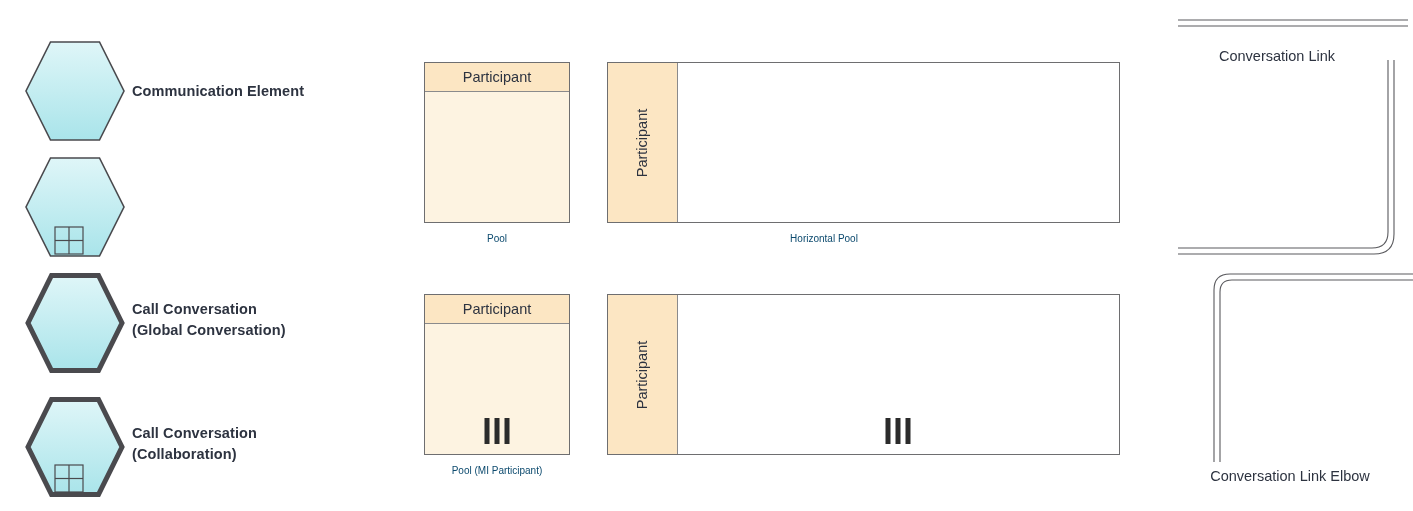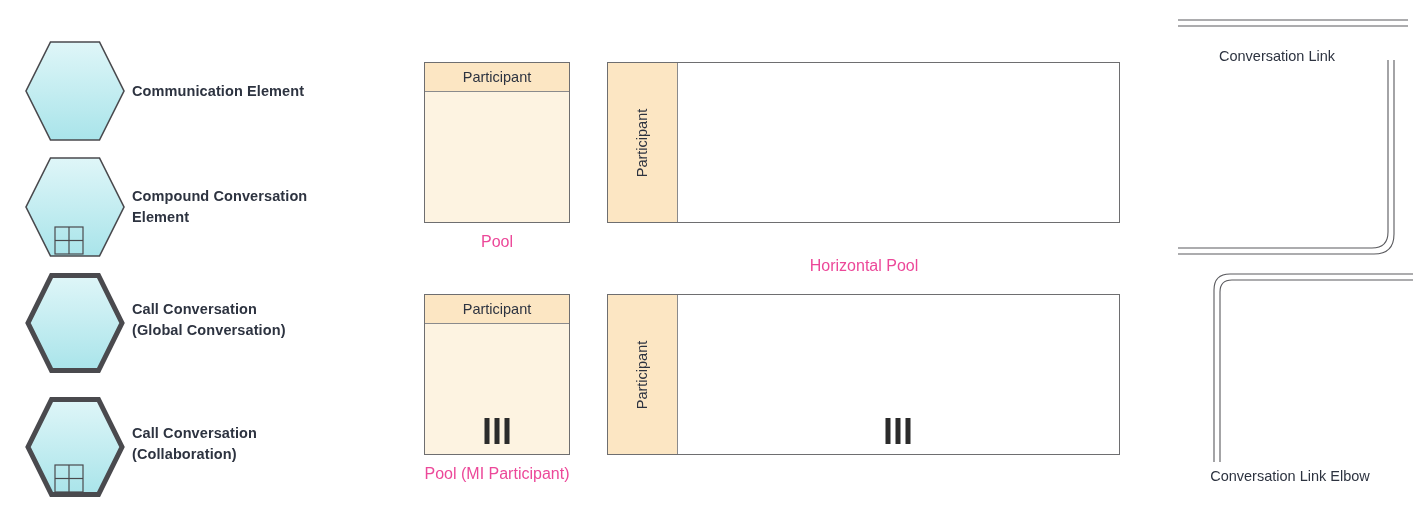--- a/index.html
+++ b/index.html
@@ -88,22 +88,22 @@
   }
   .mi-marker i {
     display: block;
     width: 5px;
     height: 26px;
     background: #2b2b2b;
   }
 
   .caption {
     position: absolute;
-    font-size: 16px;
-    color: #ec4899;
+    font-size: 10px;
+    color: #0c4a6e;
     text-align: right;
     white-space: nowrap;
     transform: translateX(-50%);
   }
 
   
   .link-label {
     position: absolute;
     font-size: 14.5px;
     color: #2d3340;
@@ -140,22 +140,20 @@
           </linearGradient>
         </defs>
         <polygon points="26.5,2 75.5,2 100,51 75.5,100 26.5,100 2,51" fill="url(#hexgrad2)" stroke="#4a4a4e" stroke-width="1.6"></polygon>
         <g stroke="#4a4a4e" stroke-width="1.2" fill="none">
           <rect x="31" y="71" width="28" height="27"></rect>
           <line x1="45" y1="71" x2="45" y2="98"></line>
           <line x1="31" y1="84.5" x2="59" y2="84.5"></line>
         </g>
       </svg>
     </div>
-    <div class="legend-label" style="left:132px;top:186px;width:250px;">Compound Conversation
-Element</div>
 
     <div class="hex-wrap" style="left:24px;top:272px;width:102px;height:102px;">
       <svg width="102" height="102" viewBox="0 0 102 102">
         <defs>
           <linearGradient id="hexgrad3" x1="0" y1="0" x2="0" y2="1">
             <stop offset="0%" stop-color="#dff6f8"></stop>
             <stop offset="100%" stop-color="#a9e4ea"></stop>
           </linearGradient>
         </defs>
         <polygon points="27.5,3.5 74.5,3.5 98,51 74.5,98.5 27.5,98.5 4,51" fill="url(#hexgrad3)" stroke="#4a4a4e" stroke-width="5"></polygon>
@@ -191,21 +189,21 @@
     <div class="pool-body"></div>
   </div>
   <div class="caption" style="left:497px;top:233px;">Pool</div>
 
   <div class="hpool" style="left:607px;top:62px;width:513px;height:161px;">
     <div class="hpool-header">
       <span>Participant</span>
     </div>
     <div class="hpool-body"></div>
   </div>
-  <div class="caption" style="left:864px;top:233px;margin-top:24px;">Horizontal Pool</div>
+  <div class="caption" style="left:824px;top:233px;">Horizontal Pool</div>
 
   <div class="pool" style="left:424px;top:294px;width:146px;height:161px;">
     <div class="pool-header">
       <span>Participant</span>
     </div>
     <div class="pool-body">
       <div class="mi-marker" style="left:50%;transform:translateX(-50%);bottom:10px;">
         <i></i>
           <i></i>
           <i></i>

